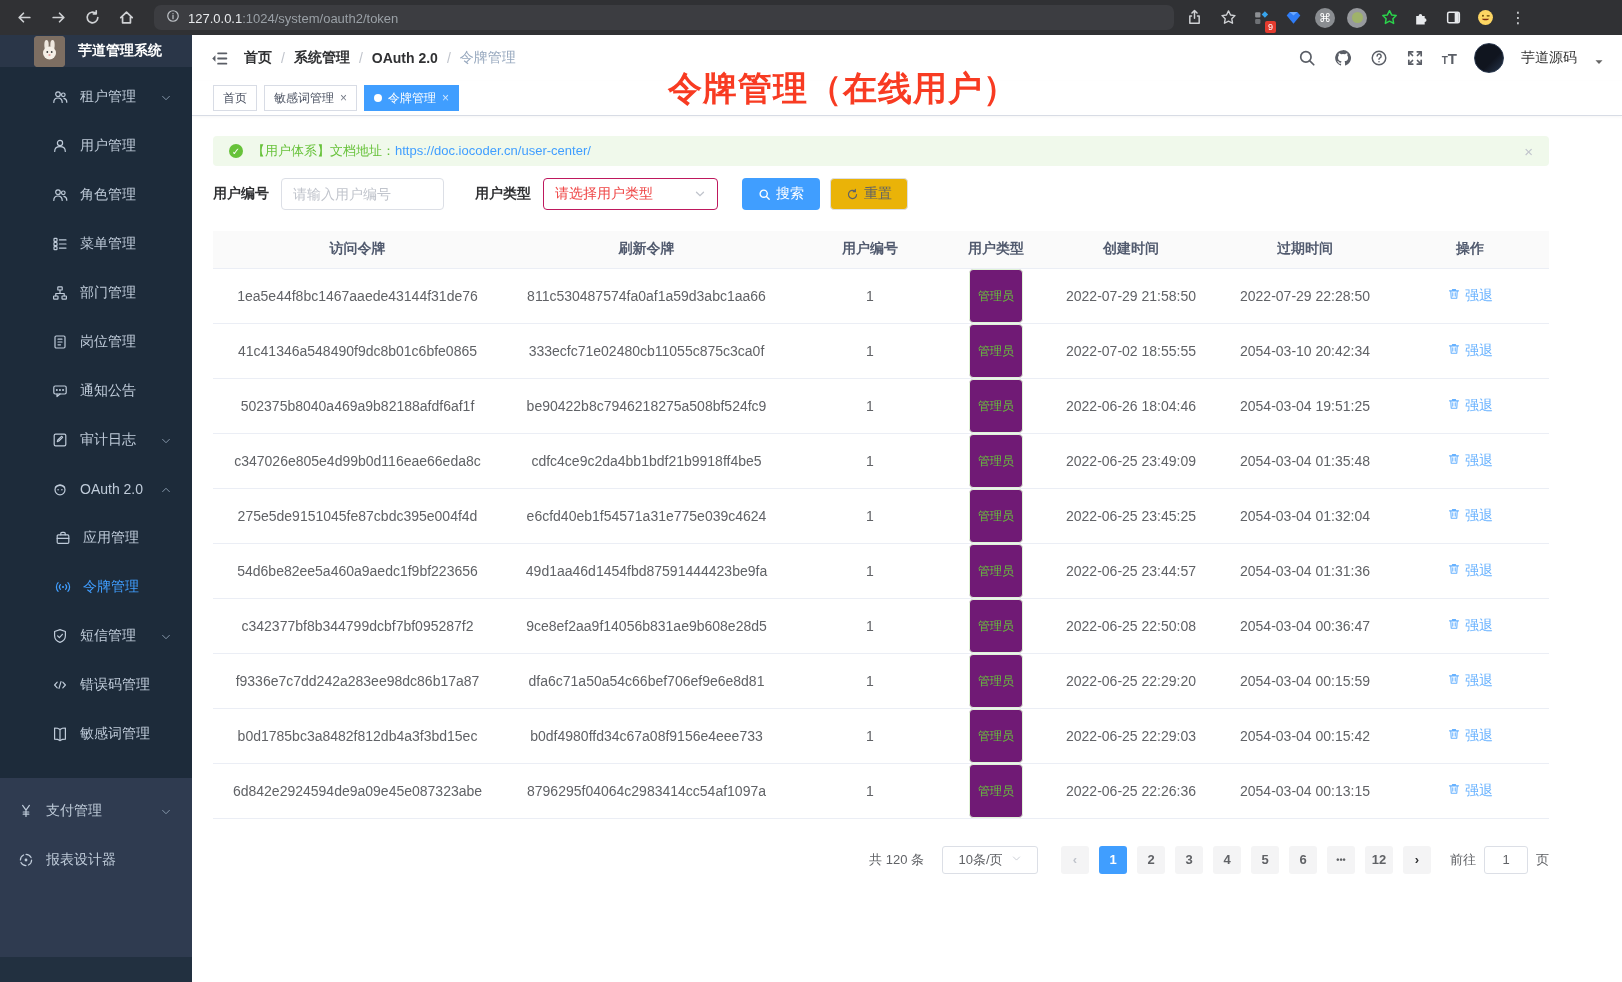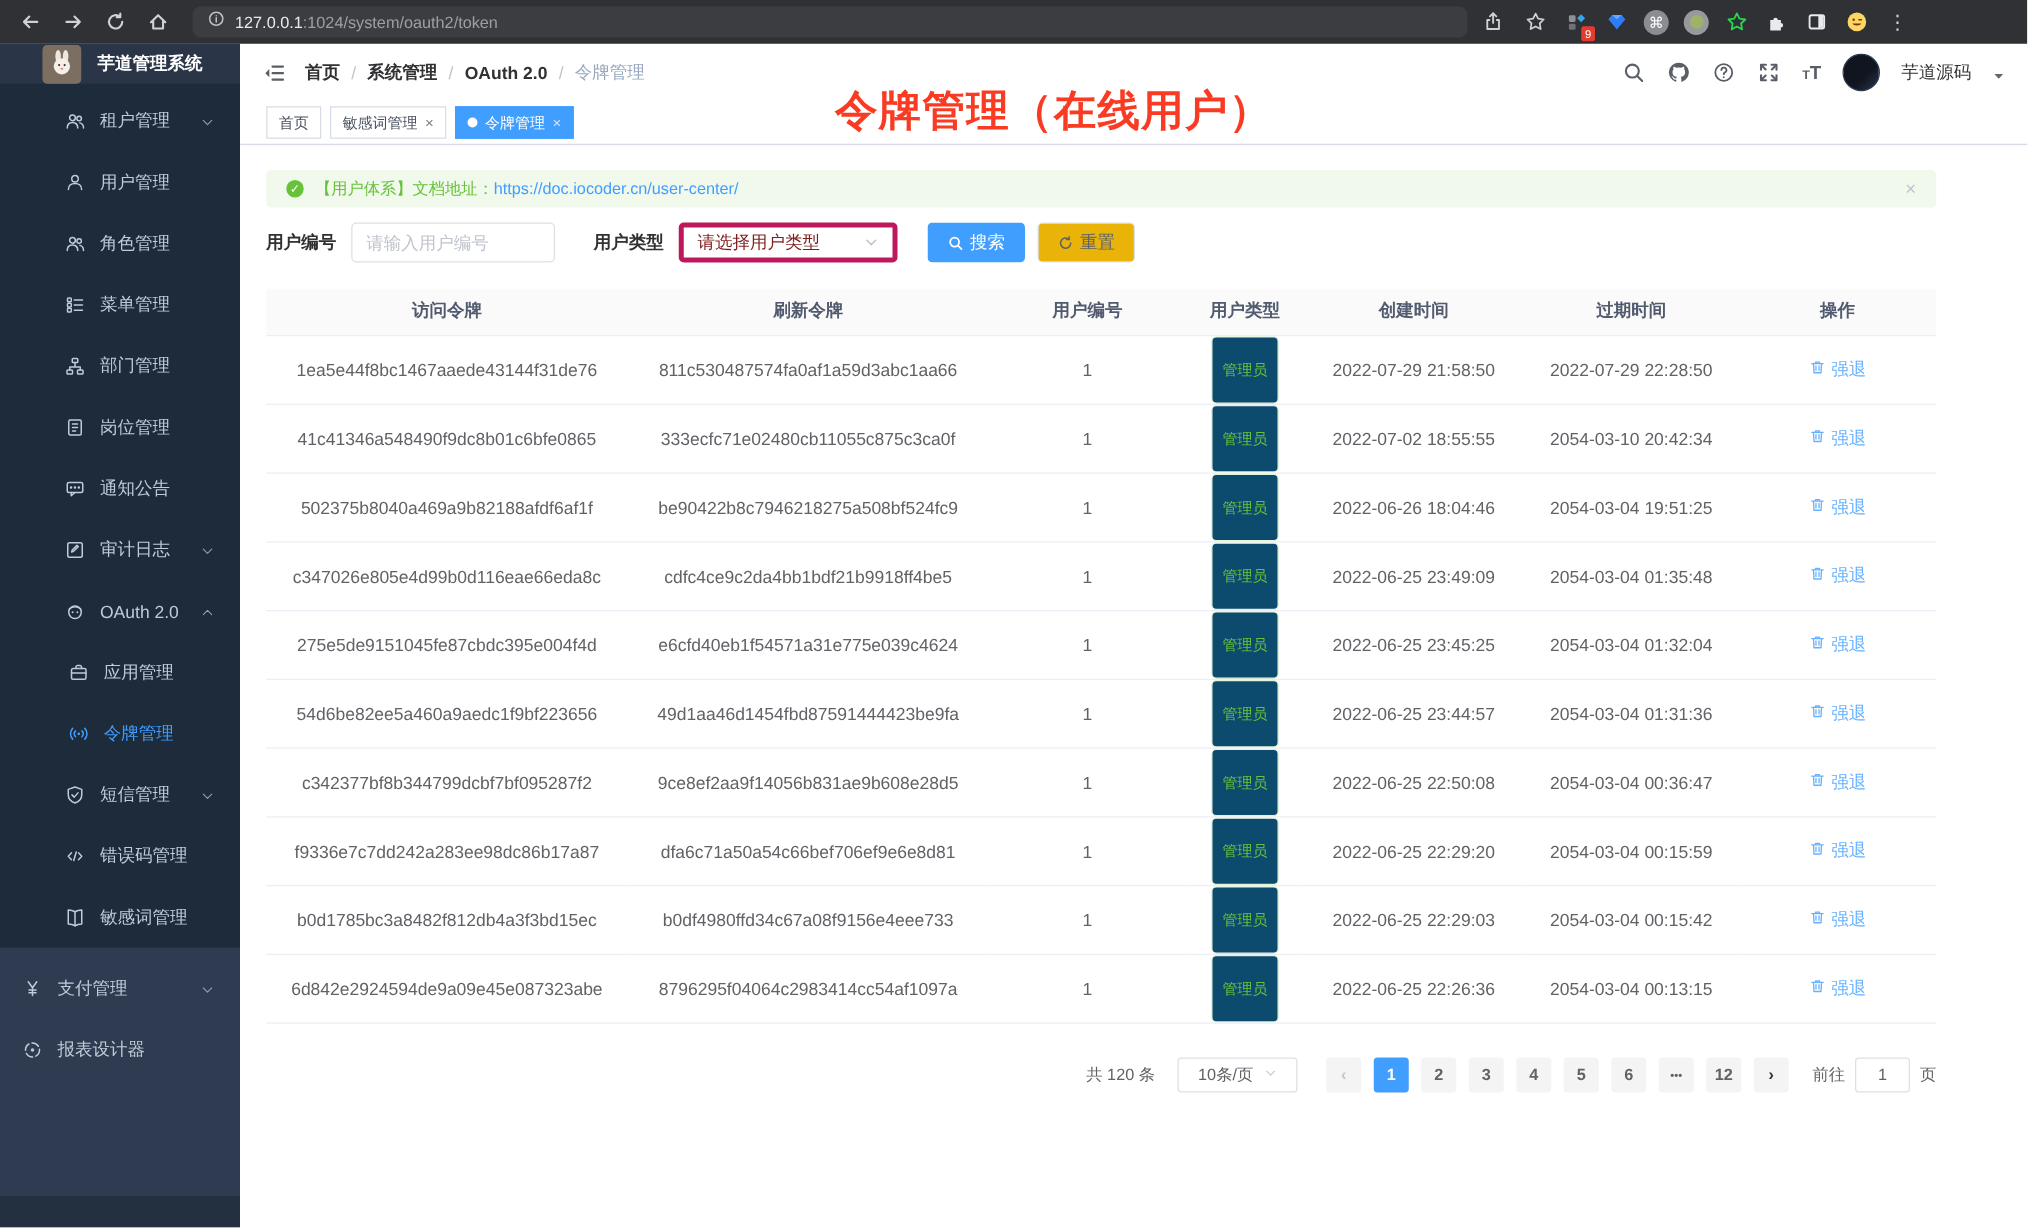--- a/index.html
+++ b/index.html
@@ -32,21 +32,21 @@
   .menu-item { height:49px; display:flex; align-items:center; color:#bfcbd9; font-size:14px; cursor:pointer; position:relative; }
   .menu-item.lvl1 { padding-left:52px; }
   .menu-item.lvl2 { padding-left:55px; }
   .menu-item.lvl0 { padding-left:18px; }
   .mi-icon { width:16px; height:16px; margin-right:12px; display:flex; align-items:center; justify-content:center; }
   .mi-icon svg { width:16px; height:16px; }
   .menu-item.active { color:#409eff; }
   .mi-arrow { position:absolute; right:20px; width:12px; height:12px; color:#8fa0b3; }
   .mi-arrow svg { width:12px; height:12px; }
   .mi-arrow.up svg { transform:rotate(180deg); }
-  .root-section { background:#2f3b50; flex:1 1 auto; padding-top:8px; position:relative; }
+  .root-section { background:#2f3b50; flex:1 1 auto; padding-top:8px; position:relative;margin-top:20px; }
   .bottom-strip { position:absolute; left:0; right:0; bottom:0; height:25px; background:#223040; }
 
   
   .main { position:absolute; top:35px; left:192px; right:0; bottom:0; background:#fff; }
   .navbar { height:46px; display:flex; align-items:center; padding:0 18px 0 16px; }
   .fold-btn { width:22px; height:22px; color:#5a5e66; display:flex; align-items:center; justify-content:center; }
   .fold-btn svg { width:19px; height:19px; }
   .breadcrumb { display:flex; align-items:center; gap:9px; margin-left:14px; font-size:14px; }
   .crumb { color:#303133; font-weight:bold; }
   .crumb.last { color:#97a8be; font-weight:normal; }
@@ -76,35 +76,35 @@
   .content { padding:20px 0 0 21px; width:1357px; }
   .alert { width:1336px; height:30px; background:#f0f9eb; border-radius:4px; display:flex; align-items:center; padding:0 16px; gap:9px; font-size:13px; color:#67c23a; }
   .alert-check { width:14px; height:14px; border-radius:50%; background:#67c23a; color:#fff; font-size:10px; display:flex; align-items:center; justify-content:center; flex:0 0 auto; }
   .alert-link { color:#409eff; text-decoration:none; }
   .alert-close { margin-left:auto; color:#c0c4cc; font-size:15px; cursor:pointer; }
 
   .filter-row { margin-top:12px; display:flex; align-items:center; height:32px; gap:0; }
   .f-label { font-size:14px; font-weight:600; color:#303133; margin-right:12px; }
   .f-input { width:163px; height:32px; border:1px solid #dcdfe6; border-radius:4px; padding:0 11px; font-size:14px; color:#606266; font-family:inherit; margin-right:31px; }
   .f-input::placeholder { color:#c0c4cc; }
-  .f-select { width:175px; height:32px; border:4px solid #be185d; border-radius:4px; padding:0 11px; font-size:14px; color:#7f1d1d; display:flex; align-items:center; justify-content:space-between; margin-right:12px; cursor:pointer; }
+  .f-select { width:175px; height:32px; border:1px solid #be185d; border-radius:4px; padding:0 11px; font-size:14px; color:#ef4444; display:flex; align-items:center; justify-content:space-between; margin-right:12px; cursor:pointer; }
   .f-select svg { width:12px; height:12px; color:#c0c4cc; }
   .btn { height:32px; border-radius:4px; font-size:14px; display:inline-flex; align-items:center; justify-content:center; gap:5px; padding:0 15px; cursor:pointer; border:1px solid transparent; font-family:inherit; }
   .btn svg { width:13px; height:13px; }
   .btn-primary { background:#409eff; color:#fff; margin-left:12px; }
   .btn-plain { background:#eab308; border-color:#dcdfe6; color:#606266; margin-left:10px; }
 
   
   table.grid { margin-top:21px; width:1336px; border-collapse:collapse; table-layout:fixed; font-size:14px; }
   .grid col:nth-child(1){width:289px}.grid col:nth-child(2){width:289px}.grid col:nth-child(3){width:158px}
   .grid col:nth-child(4){width:94px}.grid col:nth-child(5){width:176px}.grid col:nth-child(6){width:172px}
   .grid col:nth-child(7){width:158px}
   .grid th { background:#fafafa; color:#515a6e; font-weight:600; height:37px; text-align:center; border-bottom:1px solid #ebeef5; }
   .grid td { height:48px; text-align:center; color:#606266; border-bottom:1px solid #ebeef5; overflow:hidden; white-space:nowrap; }
-  .type-tag { display:inline-block; background:#0c4a6e; border:1px solid #e1f3d8; color:#67c23a; font-size:12px; line-height:20px; padding:16px 8px; border-radius:4px; }
+  .type-tag { display:inline-block; background:#701a75; border:1px solid #e1f3d8; color:#67c23a; font-size:12px; line-height:20px; padding:16px 8px; border-radius:4px; }
   .force-btn { color:#66b1ff; font-size:14px; text-decoration:none; display:inline-flex; align-items:center; gap:4px; cursor:pointer; }
   .force-btn svg { width:14px; height:14px; }
 
   
   .pager { width:1336px; margin-top:27px; display:flex; align-items:center; justify-content:flex-end; gap:0; font-size:13px; color:#606266; }
   .pg-total { margin-right:18px; }
   .pg-size { width:96px; height:28px; border:1px solid #dcdfe6; border-radius:3px; display:flex; align-items:center; justify-content:center; gap:8px; color:#606266; margin-right:18px; cursor:pointer; }
   .pg-size svg { width:11px; height:11px; color:#c0c4cc; }
   .pg-btn { min-width:28px; height:28px; background:#f4f4f5; border:none; border-radius:3px; margin:0 5px; font-size:13px; color:#606266; font-weight:bold; display:inline-flex; align-items:center; justify-content:center; cursor:pointer; font-family:inherit; }
   .pg-btn.arrow { color:#303133; }

